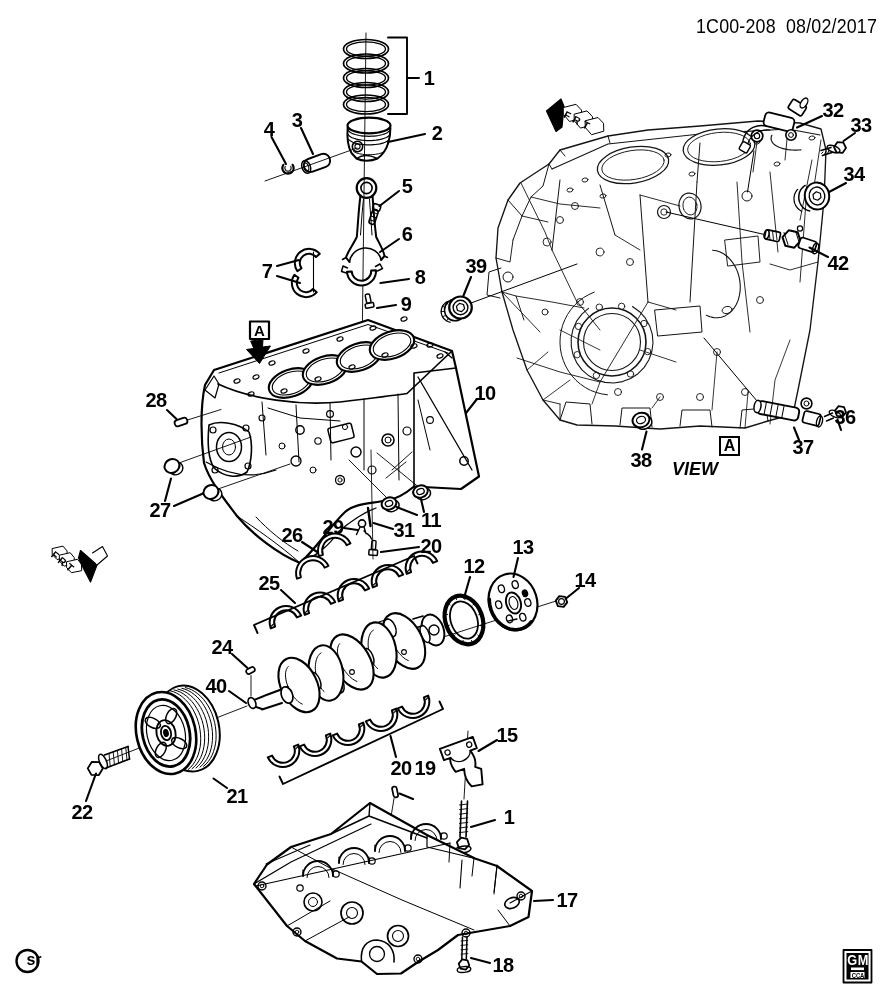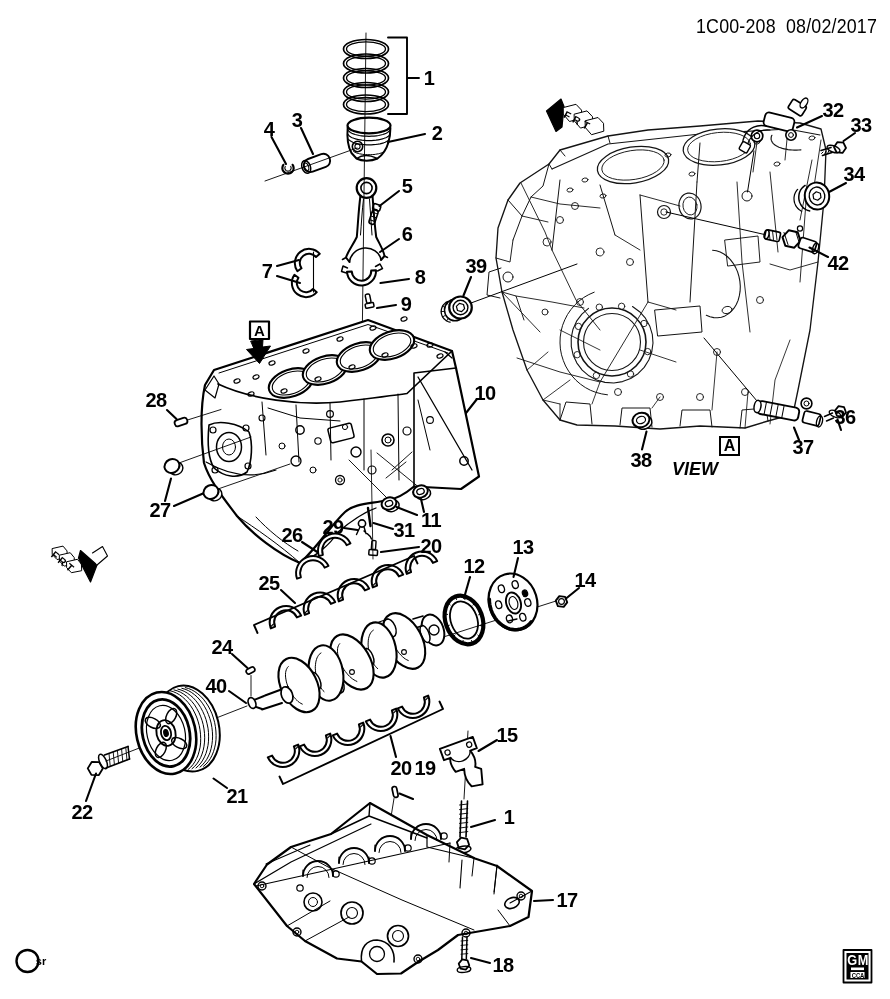--- a/index.html
+++ b/index.html
@@ -12,21 +12,21 @@
          transform:scaleX(0.85);transform-origin:left top;white-space:pre;letter-spacing:0.2px;}
   .viewword{position:absolute;left:672px;top:459px;font-size:18px;font-weight:700;letter-spacing:0;font-style:italic;}
   .viewbox{position:absolute;left:719px;top:436px;width:21px;height:20px;border:2.2px solid #000;
            font-size:16px;font-weight:700;display:flex;align-items:center;justify-content:center;box-sizing:border-box;}
   .aremote{position:absolute;left:250px;top:321.5px;width:19px;height:17.5px;
            font-size:15px;font-weight:700;display:flex;align-items:center;justify-content:center;}
   .frt{position:absolute;font-size:10.5px;font-weight:700;line-height:1;
        transform-origin:left top;letter-spacing:3.6px;}
   .frt span{display:inline-block;}
   .frt.left{letter-spacing:2.6px;}
-  .sr{position:absolute;left:41px;top:961px;transform:translate(-50%,-54%);font-size:11px;font-weight:700;}
+  .sr{position:absolute;left:34px;top:961px;transform:translate(-50%,-54%);font-size:16px;font-weight:700;}
   .gm{position:absolute;left:857.5px;top:960px;transform:translate(-50%,-52%) scaleX(0.88);color:#fff;
       font-size:14.5px;font-weight:700;letter-spacing:0.5px;}
   .cca{position:absolute;left:857.5px;top:975px;transform:translate(-50%,-50%) scaleX(0.9);color:#000;
       font-size:6.5px;font-weight:700;letter-spacing:0;}
 </style>
 </head>
 <body>
 
 <div class="page">
   <svg class="art" width="890" height="999" viewBox="0 0 890 999" fill="none" stroke="#000" stroke-linecap="round" stroke-linejoin="round">

